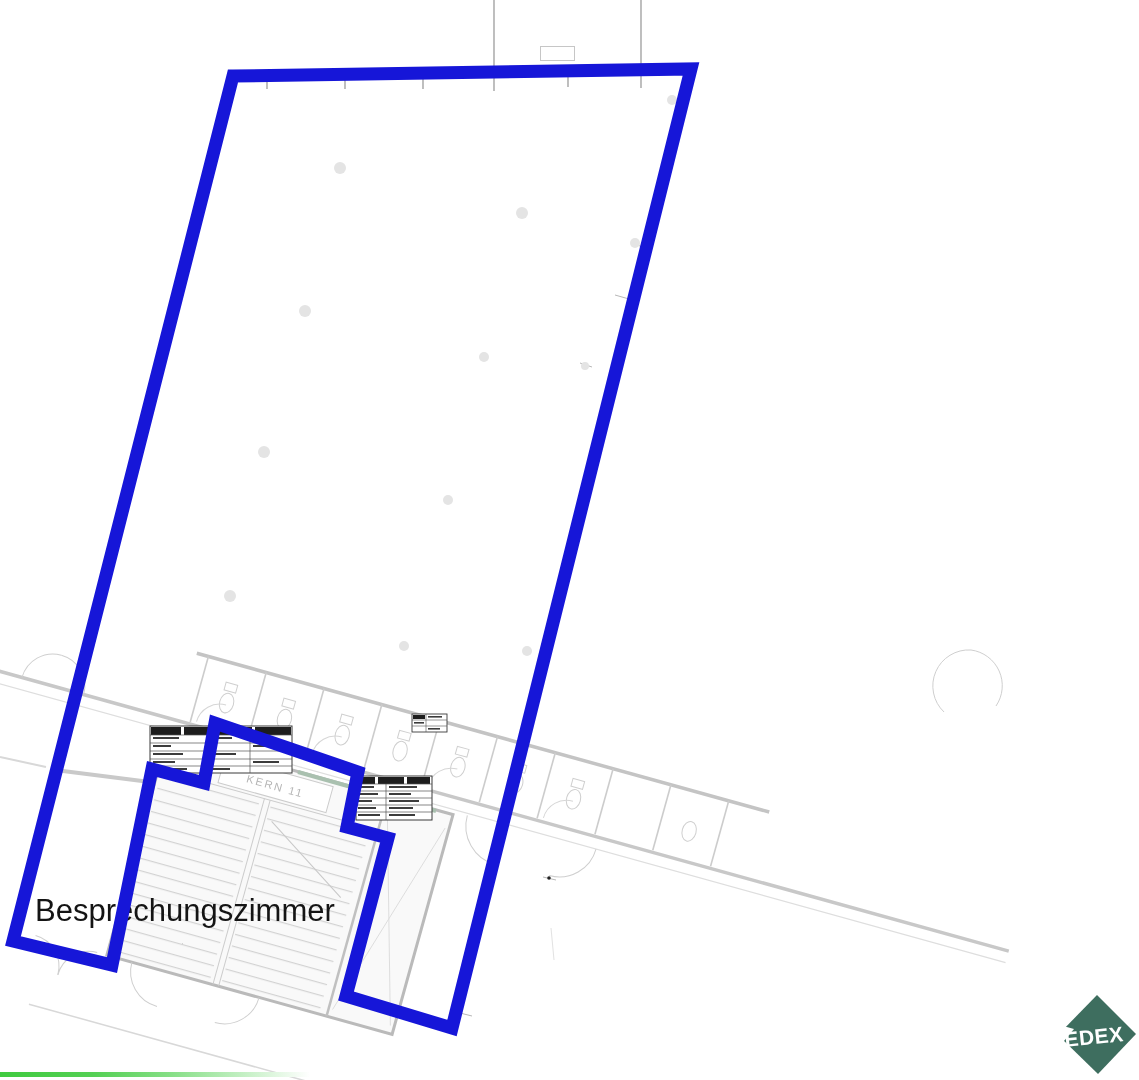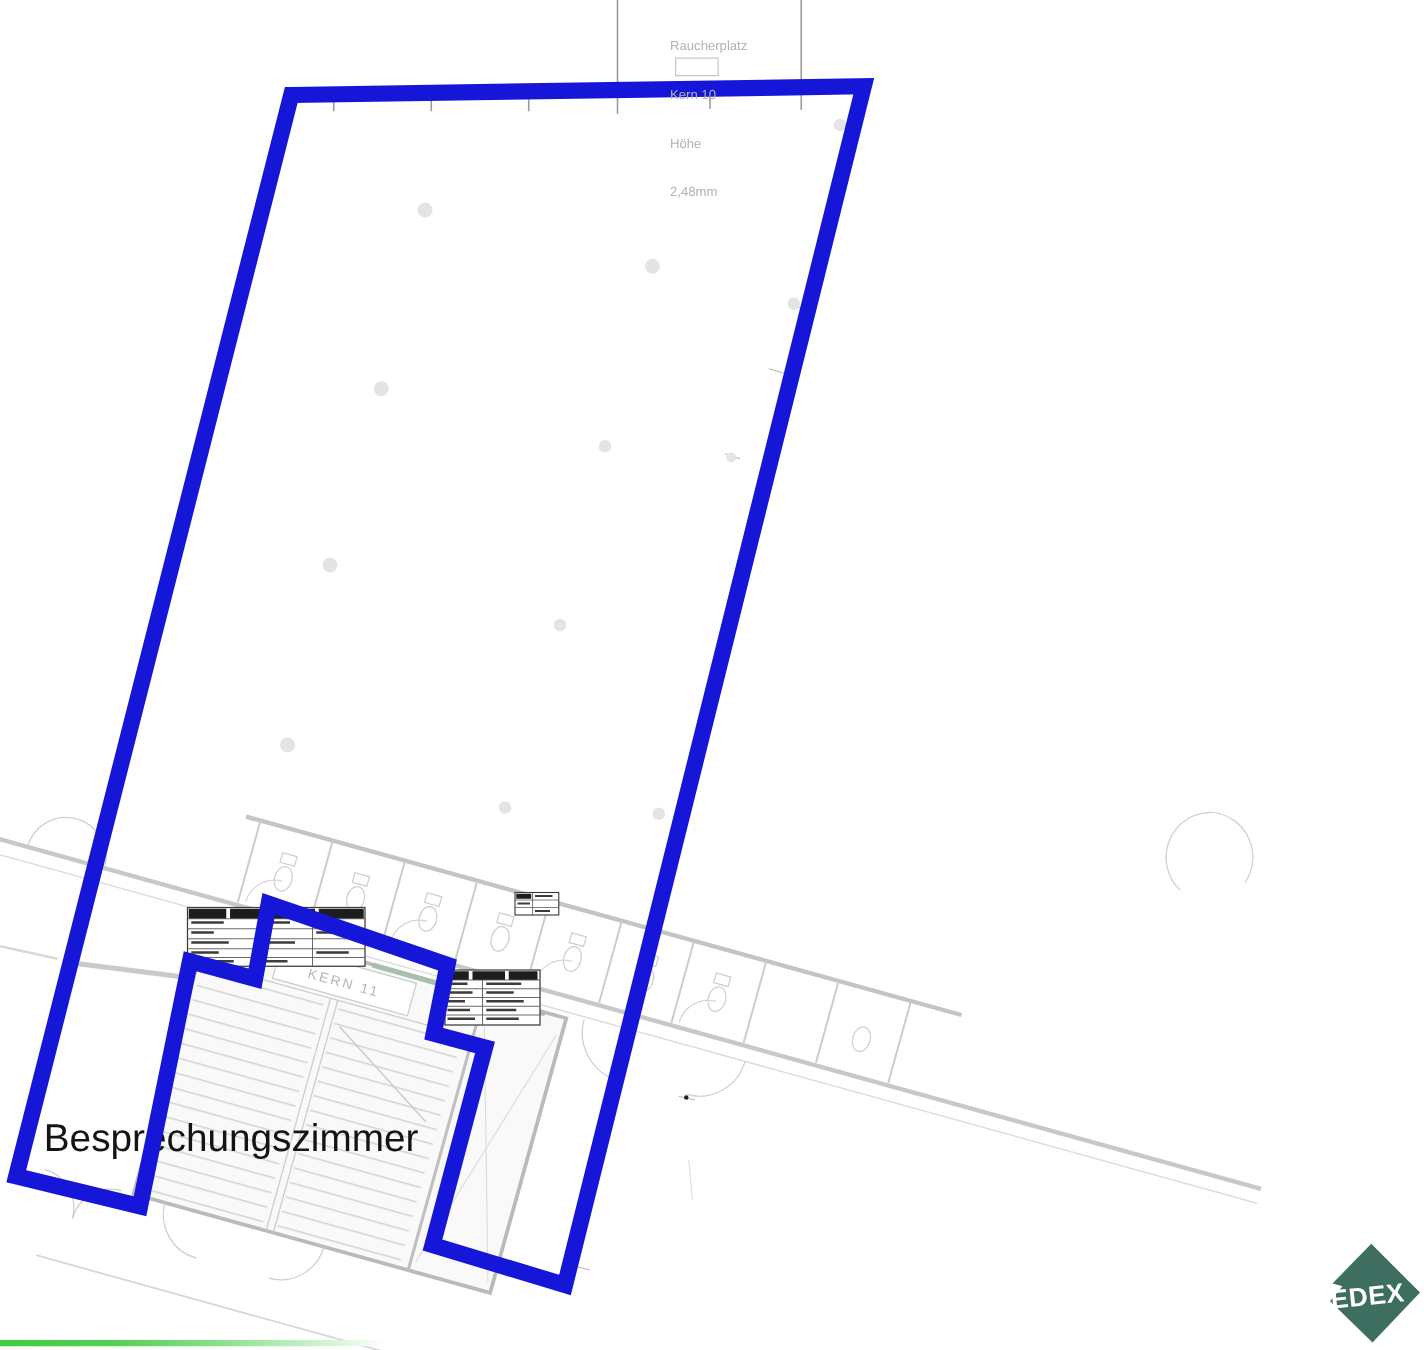--- a/index.html
+++ b/index.html
@@ -223,21 +223,15 @@
     <polygon points="233,76 691,69 452,1028 346,996 388,838 347,827 358,772 215,723 204,783 152,769 112,965 13,941" fill="none" stroke="#1616d8" stroke-width="13" stroke-linejoin="miter"></polygon>
 
     <g>
       <polygon points="1097,995 1136,1034 1098,1074 1058,1035" fill="#3e6e5f" stroke="none"></polygon>
       <polygon points="1056,1024 1074,1029 1059,1047" fill="#ffffff" stroke="none"></polygon>
       <text x="1094" y="1044" text-anchor="middle" font-size="21" font-weight="bold" fill="#ffffff" stroke="none" letter-spacing="0.5" transform="rotate(-6 1094 1037)">EDEX</text>
     </g>
   </svg>
 
   <div class="annot-box"></div>
-  <div class="annotation">
-    <span>Raucherplatz</span>
-    <span>Kern 10</span>
-    <span>Höhe</span>
-    <span>2,48mm</span>
-  </div>
 
   <div class="footer-bar"></div>
 </div>
 
 </body></html>

